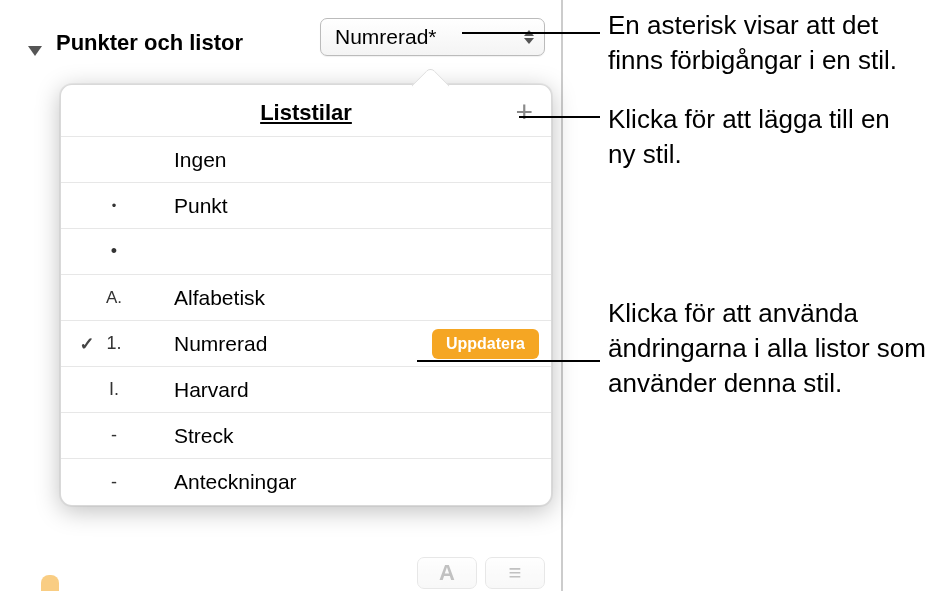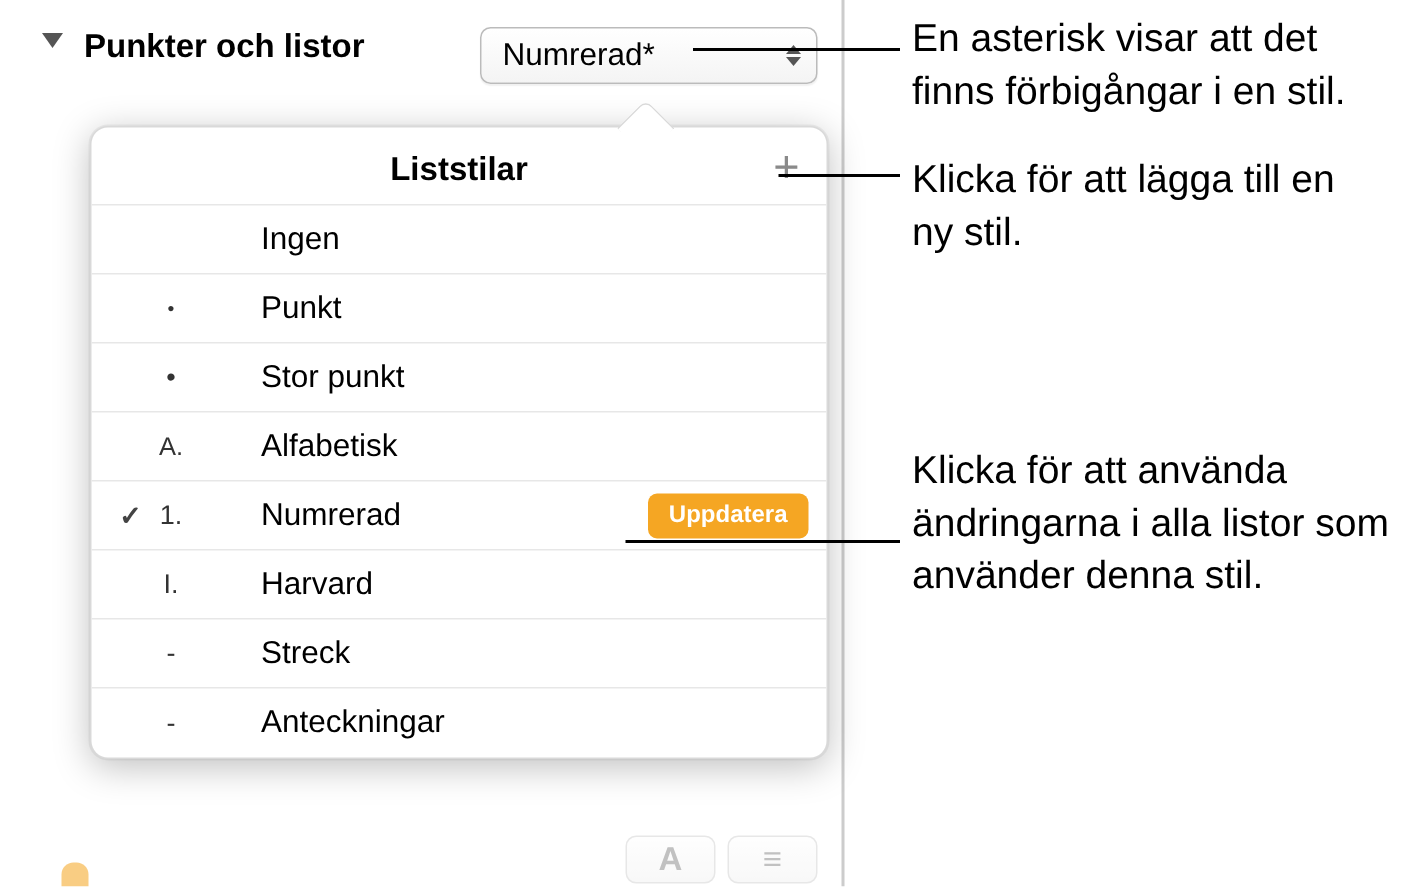--- a/index.html
+++ b/index.html
@@ -24,21 +24,21 @@
       position: absolute;
       left: 18px;
       top: 0;
       width: 545px;
       height: 591px;
       border-right: 2px solid #ccc;
       background: #fff;
     }
     .header-row {
       display: flex;
-      align-items: flex-start;
+      align-items: flex-end;
       padding: 18px 16px 12px 10px;
       gap: 10px;
     }
     .disclosure {
       width: 0;
       height: 0;
       border-left: 7px solid transparent;
       border-right: 7px solid transparent;
       border-top: 10px solid #555;
       margin-right: 4px;
@@ -107,20 +107,21 @@
       border-top-left-radius: 6px;
     }
     .popover-header {
       position: relative;
       text-align: center;
       padding: 15px 0 10px 0;
       font-size: 22px;
       font-weight: 600;
       color: #000;
       border-bottom: 1px solid #e7e7e7;
+      text-decoration: underline;
     }
     .add-btn {
       position: absolute;
       right: 18px;
       top: 12px;
       font-size: 30px;
       font-weight: 400;
       color: #8a8a8a;
       line-height: 1;
       cursor: pointer;
@@ -276,21 +277,20 @@
 
         <li class="style-item">
           <span class="check-col"></span>
           <span class="bullet-col bullet-small">•</span>
           <span class="item-label">Punkt</span>
         </li>
 
         <li class="style-item">
           <span class="check-col"></span>
           <span class="bullet-col">•</span>
-          <span class="item-label">Stor punkt</span>
         </li>
 
 
         <li class="style-item">
           <span class="check-col"></span>
           <span class="bullet-col" style="font-size:17px;">A.</span>
           <span class="item-label">Alfabetisk</span>
         </li>
 
         <li class="style-item">

